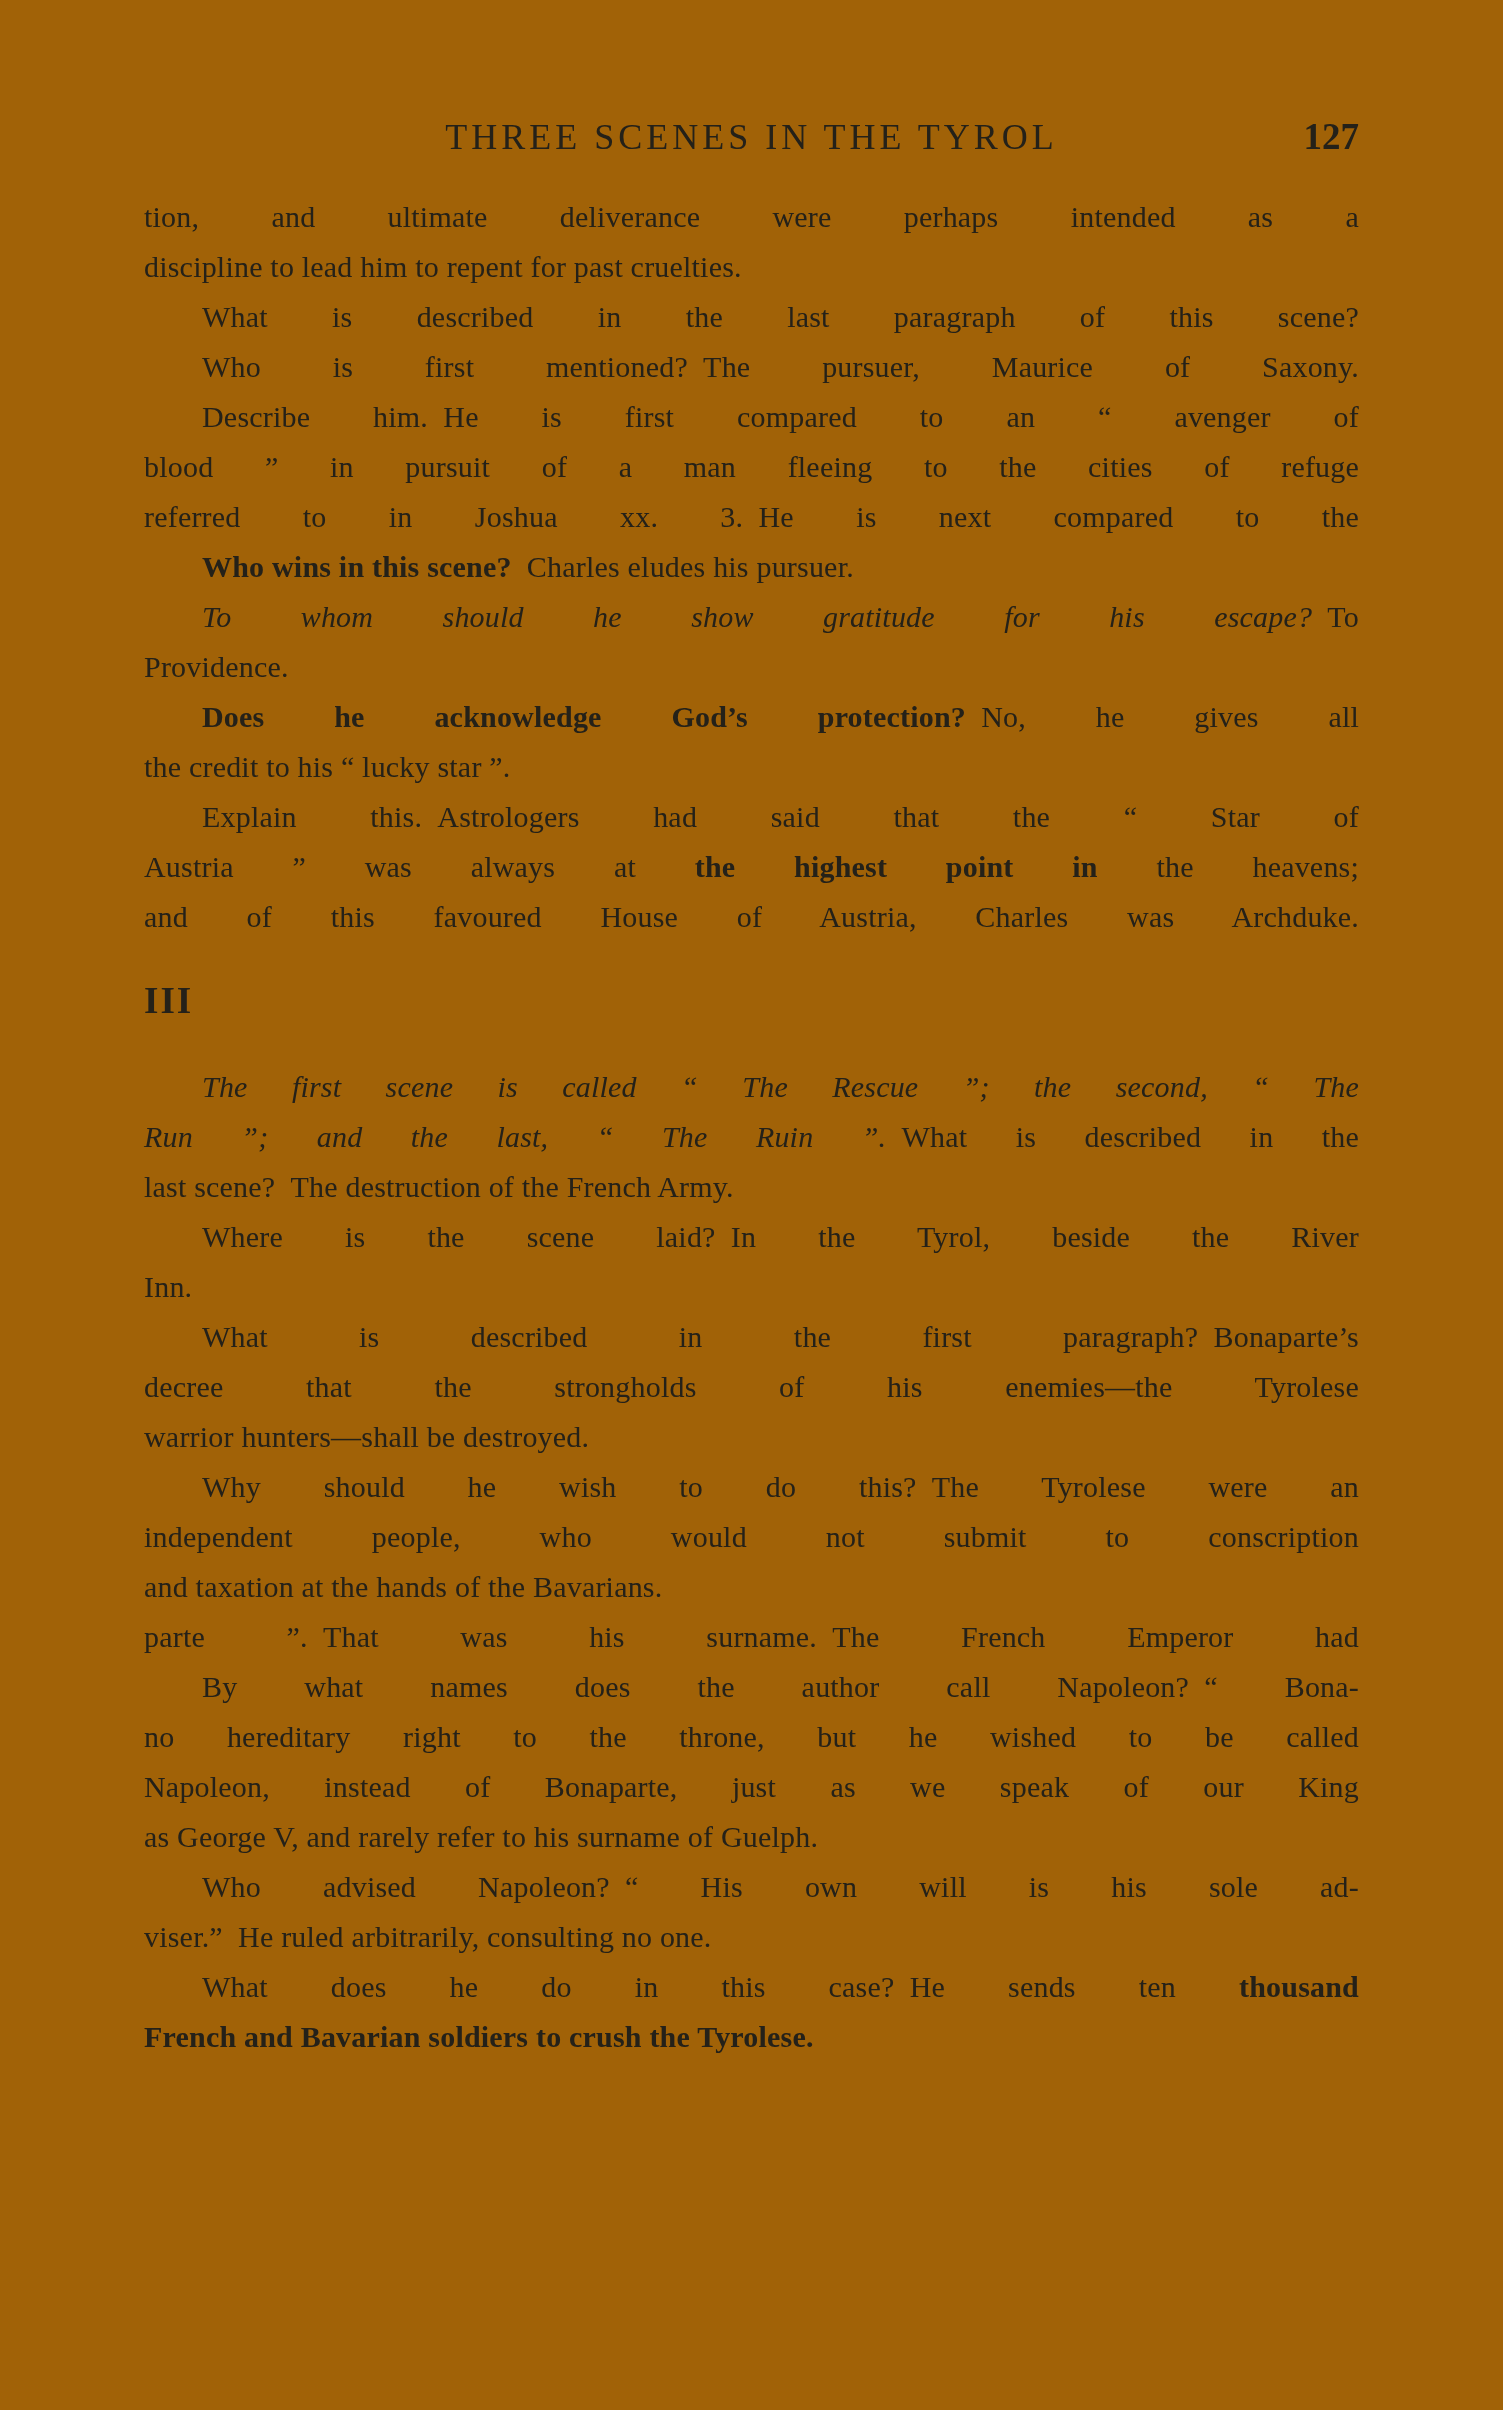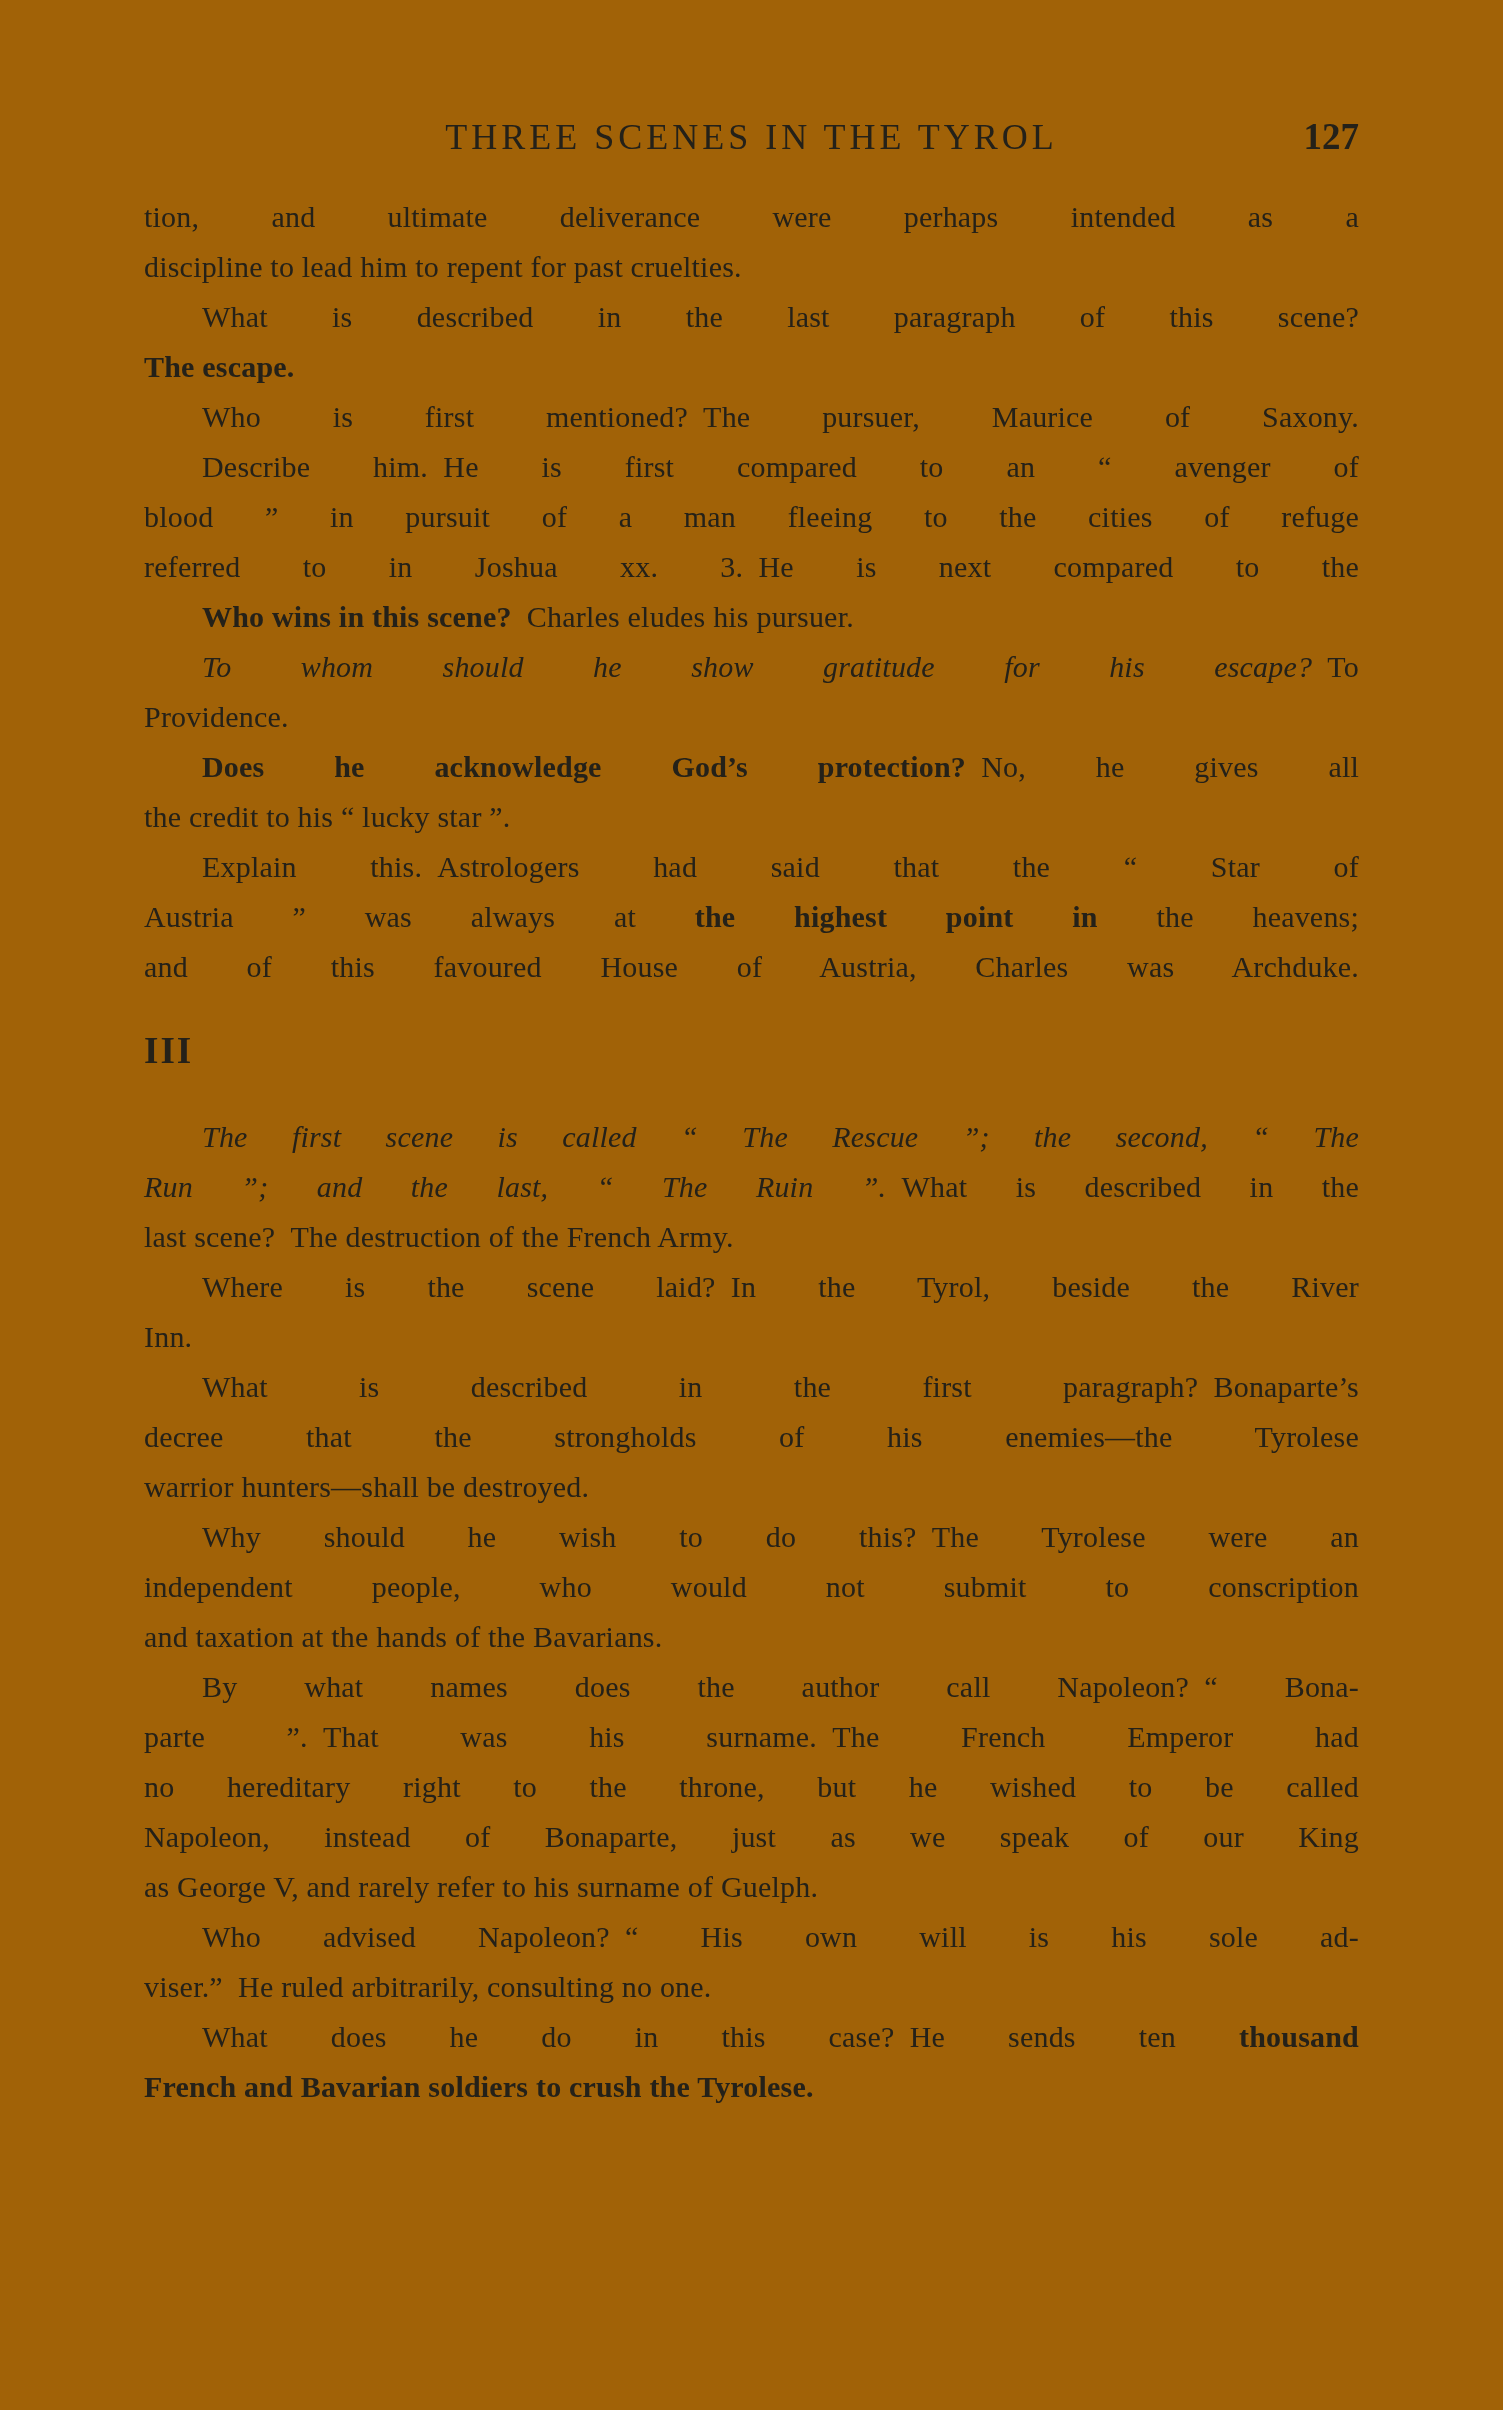--- a/index.html
+++ b/index.html
@@ -73,21 +73,20 @@
 <div class="page">
   <div class="column">
     <div class="page-header">
       <div class="running-title">THREE SCENES IN THE TYROL</div>
       <div class="page-number">127</div>
     </div>
     <div class="page-body">
         <div class="line"><span>tion, and ultimate deliverance were perhaps intended as a</span></div>
         <div class="line last"><span>discipline to lead him to repent for past cruelties.</span></div>
         <div class="line indent"><span>What is described in the last paragraph of this scene?</span></div>
-        <div class="line last"><span class="b">The escape.</span></div>
         <div class="line indent"><span>Who is first mentioned? The pursuer, Maurice of Saxony.</span></div>
         <div class="line indent"><span>Describe him. He is first compared to an “ avenger of</span></div>
         <div class="line"><span>blood ” in pursuit of a man fleeing to the cities of refuge</span></div>
         <div class="line"><span>referred to in Joshua xx. 3. He is next compared to the</span></div>
         <div class="line indent last"><span class="b">Who wins in this scene?</span><span> Charles eludes his pursuer.</span></div>
         <div class="line indent"><span class="i">To whom should he show gratitude for his escape?</span><span> To</span></div>
         <div class="line last"><span>Providence.</span></div>
         <div class="line indent"><span class="b">Does he acknowledge God’s protection?</span><span> No, he gives all</span></div>
         <div class="line last"><span>the credit to his “ lucky star ”.</span></div>
         <div class="line indent"><span>Explain this. Astrologers had said that the “ Star of</span></div>
@@ -98,22 +97,22 @@
         <div class="line"><span class="i">Run ”; and the last, “ The Ruin ”.</span><span> What is described in the</span></div>
         <div class="line last"><span>last scene? The destruction of the French Army.</span></div>
         <div class="line indent"><span>Where is the scene laid? In the Tyrol, beside the River</span></div>
         <div class="line last"><span>Inn.</span></div>
         <div class="line indent"><span>What is described in the first paragraph? Bonaparte’s</span></div>
         <div class="line"><span>decree that the strongholds of his enemies—the Tyrolese</span></div>
         <div class="line last"><span>warrior hunters—shall be destroyed.</span></div>
         <div class="line indent"><span>Why should he wish to do this? The Tyrolese were an</span></div>
         <div class="line"><span>independent people, who would not submit to conscription</span></div>
         <div class="line last"><span>and taxation at the hands of the Bavarians.</span></div>
+        <div class="line"><span>parte ”. That was his surname. The French Emperor had</span></div>
         <div class="line indent"><span>By what names does the author call Napoleon? “ Bona-</span></div>
-        <div class="line"><span>parte ”. That was his surname. The French Emperor had</span></div>
         <div class="line"><span>no hereditary right to the throne, but he wished to be called</span></div>
         <div class="line"><span>Napoleon, instead of Bonaparte, just as we speak of our King</span></div>
         <div class="line last"><span>as George V, and rarely refer to his surname of Guelph.</span></div>
         <div class="line indent"><span>Who advised Napoleon? “ His own will is his sole ad-</span></div>
         <div class="line last"><span>viser.” He ruled arbitrarily, consulting no one.</span></div>
         <div class="line indent"><span>What does he do in this case? He sends ten </span><span class="b">thousand</span></div>
         <div class="line last"><span class="b">French and Bavarian soldiers to crush the Tyrolese.</span></div>
       </div>
   </div>
 </div>

